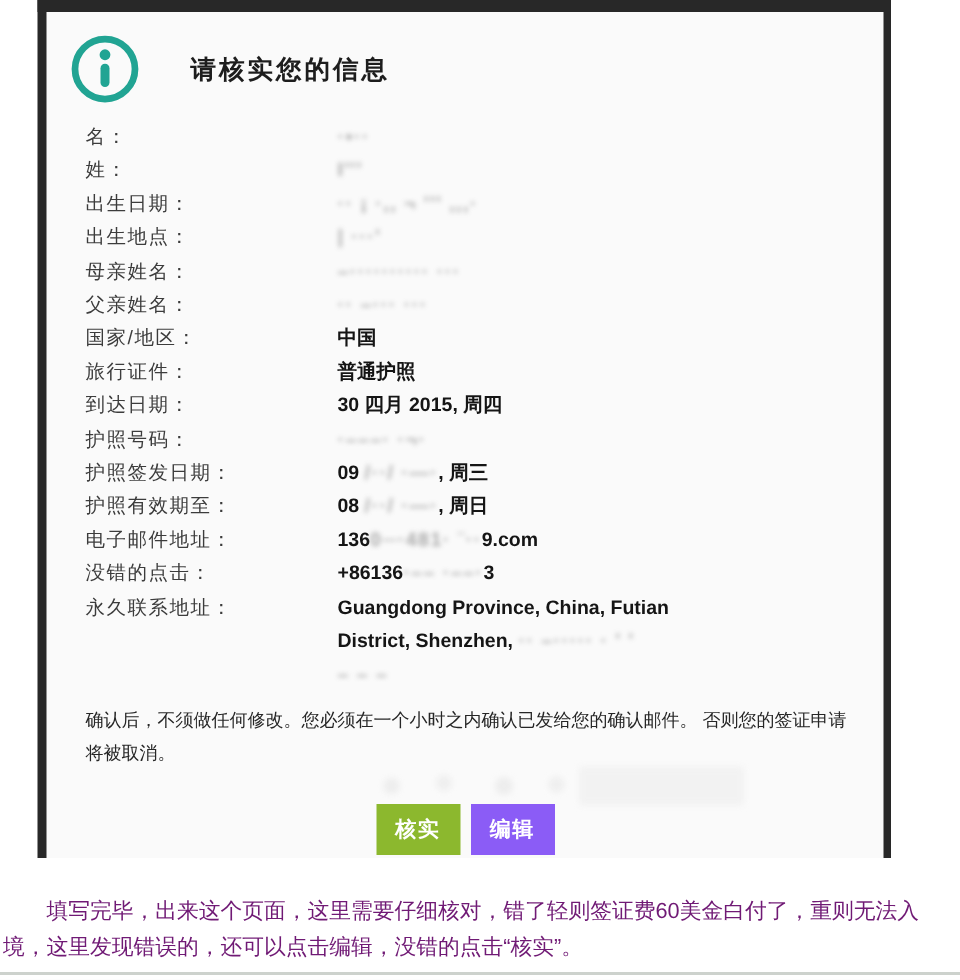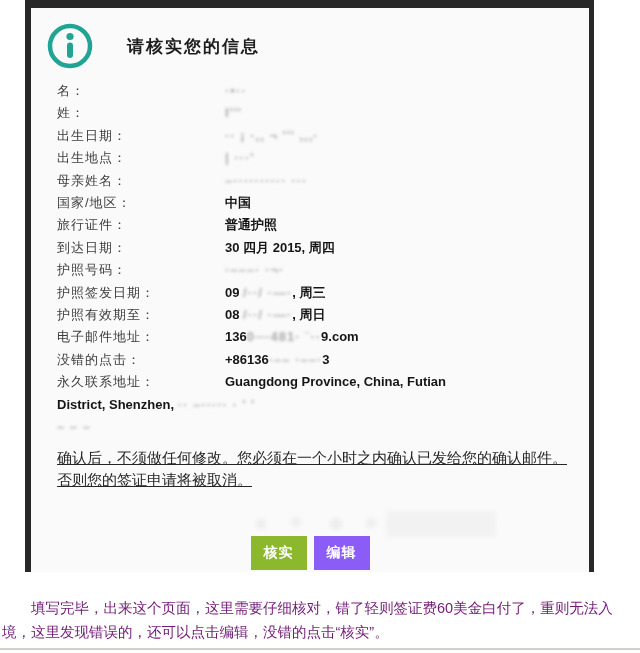--- a/index.html
+++ b/index.html
@@ -21,24 +21,24 @@
   .dialog-title{margin-left:34px;font-size:17px;font-weight:bold;color:#1d1d1d;letter-spacing:2px;}
   
   .fields{margin:11px 14px 0 26px;}
   .frow{display:flex;align-items:flex-start;min-height:22.4px;line-height:22.4px;font-size:13px;}
   .flabel{width:168px;flex:0 0 168px;color:#3c3c3c;letter-spacing:1px;}
   .fvalue{color:#151515;font-weight:bold;white-space:pre-wrap;}
   .red{
     color:#8f8f8f;font-weight:bold;
     filter:blur(1.6px);opacity:.75;letter-spacing:1px;
   }
-  .addr-extra{font-weight:bold;color:#151515;font-size:13px;line-height:22.4px;}
+  .addr-extra{margin-left:168px;font-weight:bold;color:#151515;font-size:13px;line-height:22.4px;}
   
   .confirm-note{
-    margin:8px 18px 0 26px;font-size:15px;line-height:22px;color:#262626;text-decoration:underline;
+    margin:8px 18px 0 26px;font-size:12px;line-height:22px;color:#262626;
   }
   .watermark{
     position:absolute;left:205px;top:503px;width:290px;height:26px;
     pointer-events:none;filter:blur(2px);opacity:.55;
     background:
       radial-gradient(circle 9px at 25px 13px,#e3e3e3 60%,transparent 61%),
       radial-gradient(circle 9px at 60px 11px,#e6e6e6 60%,transparent 61%),
       radial-gradient(circle 10px at 100px 13px,#e3e3e3 60%,transparent 61%),
       radial-gradient(circle 9px at 135px 12px,#e6e6e6 60%,transparent 61%),
       linear-gradient(to right,transparent 150px,#ececec 150px,#ececec 260px,transparent 260px);
@@ -92,20 +92,24 @@
     </div>
     <div class="frow">
       <span class="flabel">出生地点：</span>
       <span class="fvalue"><span></span><span class="red">| ···'</span><span></span></span>
     </div>
     <div class="frow">
       <span class="flabel">母亲姓名：</span>
       <span class="fvalue"><span></span><span class="red">–·········· ···</span><span></span></span>
     </div>
     <div class="frow">
+      <span class="flabel">父亲姓名：</span>
+      <span class="fvalue"><span></span><span class="red">·· –··· ···</span><span></span></span>
+    </div>
+    <div class="frow">
       <span class="flabel">国家/地区：</span>
       <span class="fvalue"><span>中国</span><span class="red"></span><span></span></span>
     </div>
     <div class="frow">
       <span class="flabel">旅行证件：</span>
       <span class="fvalue"><span>普通护照</span><span class="red"></span><span></span></span>
     </div>
     <div class="frow">
       <span class="flabel">到达日期：</span>
       <span class="fvalue"><span>30 四月 2015, 周四</span><span class="red"></span><span></span></span>

